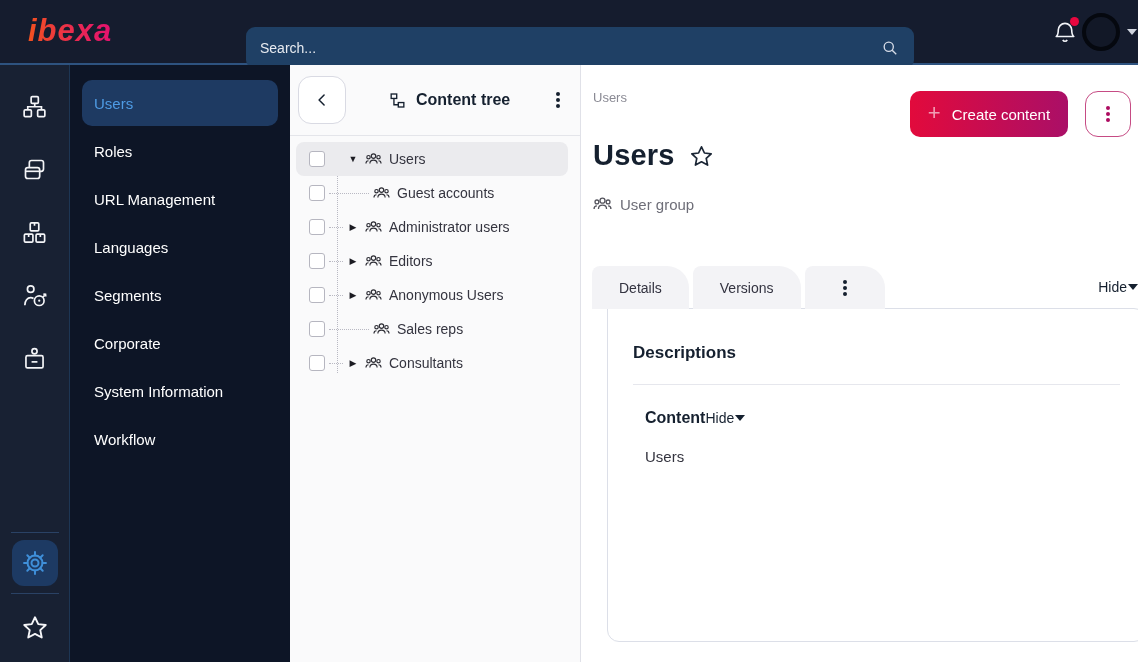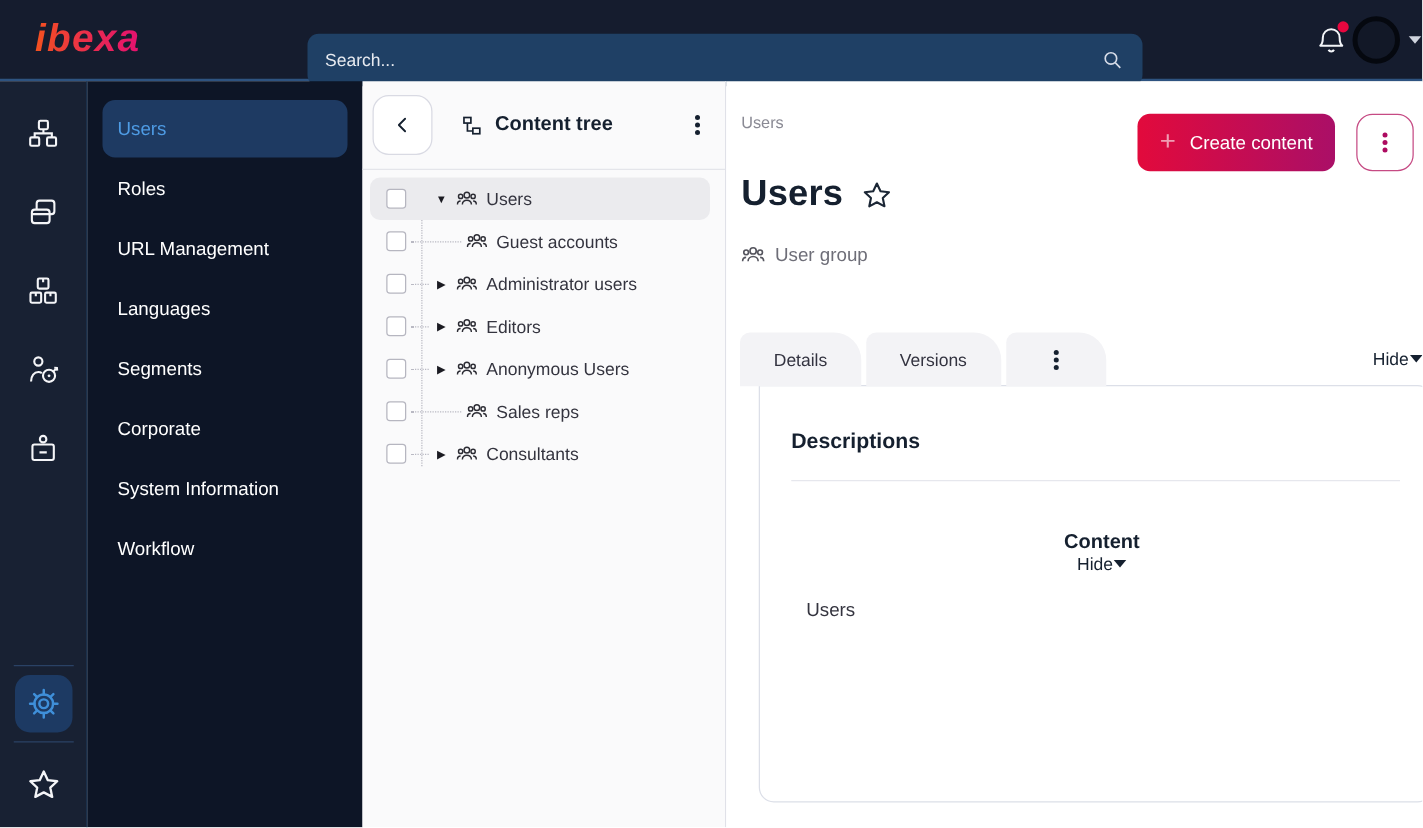--- a/index.html
+++ b/index.html
@@ -44,21 +44,21 @@
   
   .menu { position:absolute; left:70px; top:65px; width:220px; height:597px; background:#0d1526;
           padding:15px 12px 0; }
   .menu-item { height:46px; display:flex; align-items:center; padding-left:12px; margin-bottom:2px;
                border-radius:10px; color:#fff; font-size:15px; cursor:pointer; }
   .menu-item.selected { background:#1e3a62; color:#4e9be4; }
 
   
   .treepanel { position:absolute; left:290px; top:65px; width:291px; height:597px; background:#fafafb;
                border-right:1px solid #e0e1e8; }
-  .tree-header { height:70px; display:flex; align-items:center; padding:0 16px 0 8px; }
+  .tree-header { height:70px; display:flex; align-items:center; padding:0 16px 0 8px;gap:20px; }
   .back-btn { width:48px; height:48px; border:1px solid #d9dae3; border-radius:13px; background:#fff;
               display:flex; align-items:center; justify-content:center; cursor:pointer; }
   .tree-title { margin-left:22px; display:flex; align-items:center; gap:9px; font-weight:bold;
                 font-size:16px; color:#15202f; }
   .tree-kebab { margin-left:auto; background:none; border:none; cursor:pointer; padding:4px; }
   .dots i { display:block; width:4px; height:4px; border-radius:50%; background:currentColor; margin:2px auto; }
   .tree-kebab { color:#15202f; }
   .tree-divider { height:1px; background:#e4e5ea; }
   .tree-list { position:relative; padding:6px 12px 0 6px; }
   .tree-vline { position:absolute; left:47px; top:30px; height:207px; border-left:1px dotted #b9b9c3; }
@@ -103,22 +103,22 @@
                 margin-bottom:-1px; position:relative; z-index:3; }
   .tab.kebab-tab { width:80px; color:#15202f; }
   .hide-toggle { margin-left:auto; margin-bottom:14px; background:none; border:none; font-family:inherit;
                  font-size:14px; color:#15202f; display:flex; align-items:center; gap:1px; cursor:pointer; }
   .hide-toggle .caret-down-sm { border-top-color:#15202f; }
 
   .card { position:absolute; left:26px; top:243px; width:539px; height:334px; background:#fff;
           border:1px solid #dcdfe8; border-radius:0 12px 12px 12px; padding:34px 25px 0; z-index:1; }
   .card-section-title { font-size:17px; font-weight:bold; color:#15202f; }
   .card-hr { height:1px; background:#e6e7ed; margin-top:21px; }
-  .subsection-header { display:flex; align-items:center; margin-top:40px;
-                       padding:0 2px 0 12px;flex-direction:column; }
+  .subsection-header { display:flex; align-items:center; margin-top:24px;
+                       padding:0 2px 0 12px; }
   .subsection-title { font-size:16px; font-weight:bold; color:#15202f; }
   .subsection-header .hide-toggle { margin:0; }
   .field { margin:21px 0 0 12px; }
   .field + .field { margin-top:27px; }
   .field-label { font-size:13px; color:#9b9ba6; }
   .field-value { font-size:15px; color:#34343f; margin-top:9px; }
 </style>
 </head>
 <body>
 

